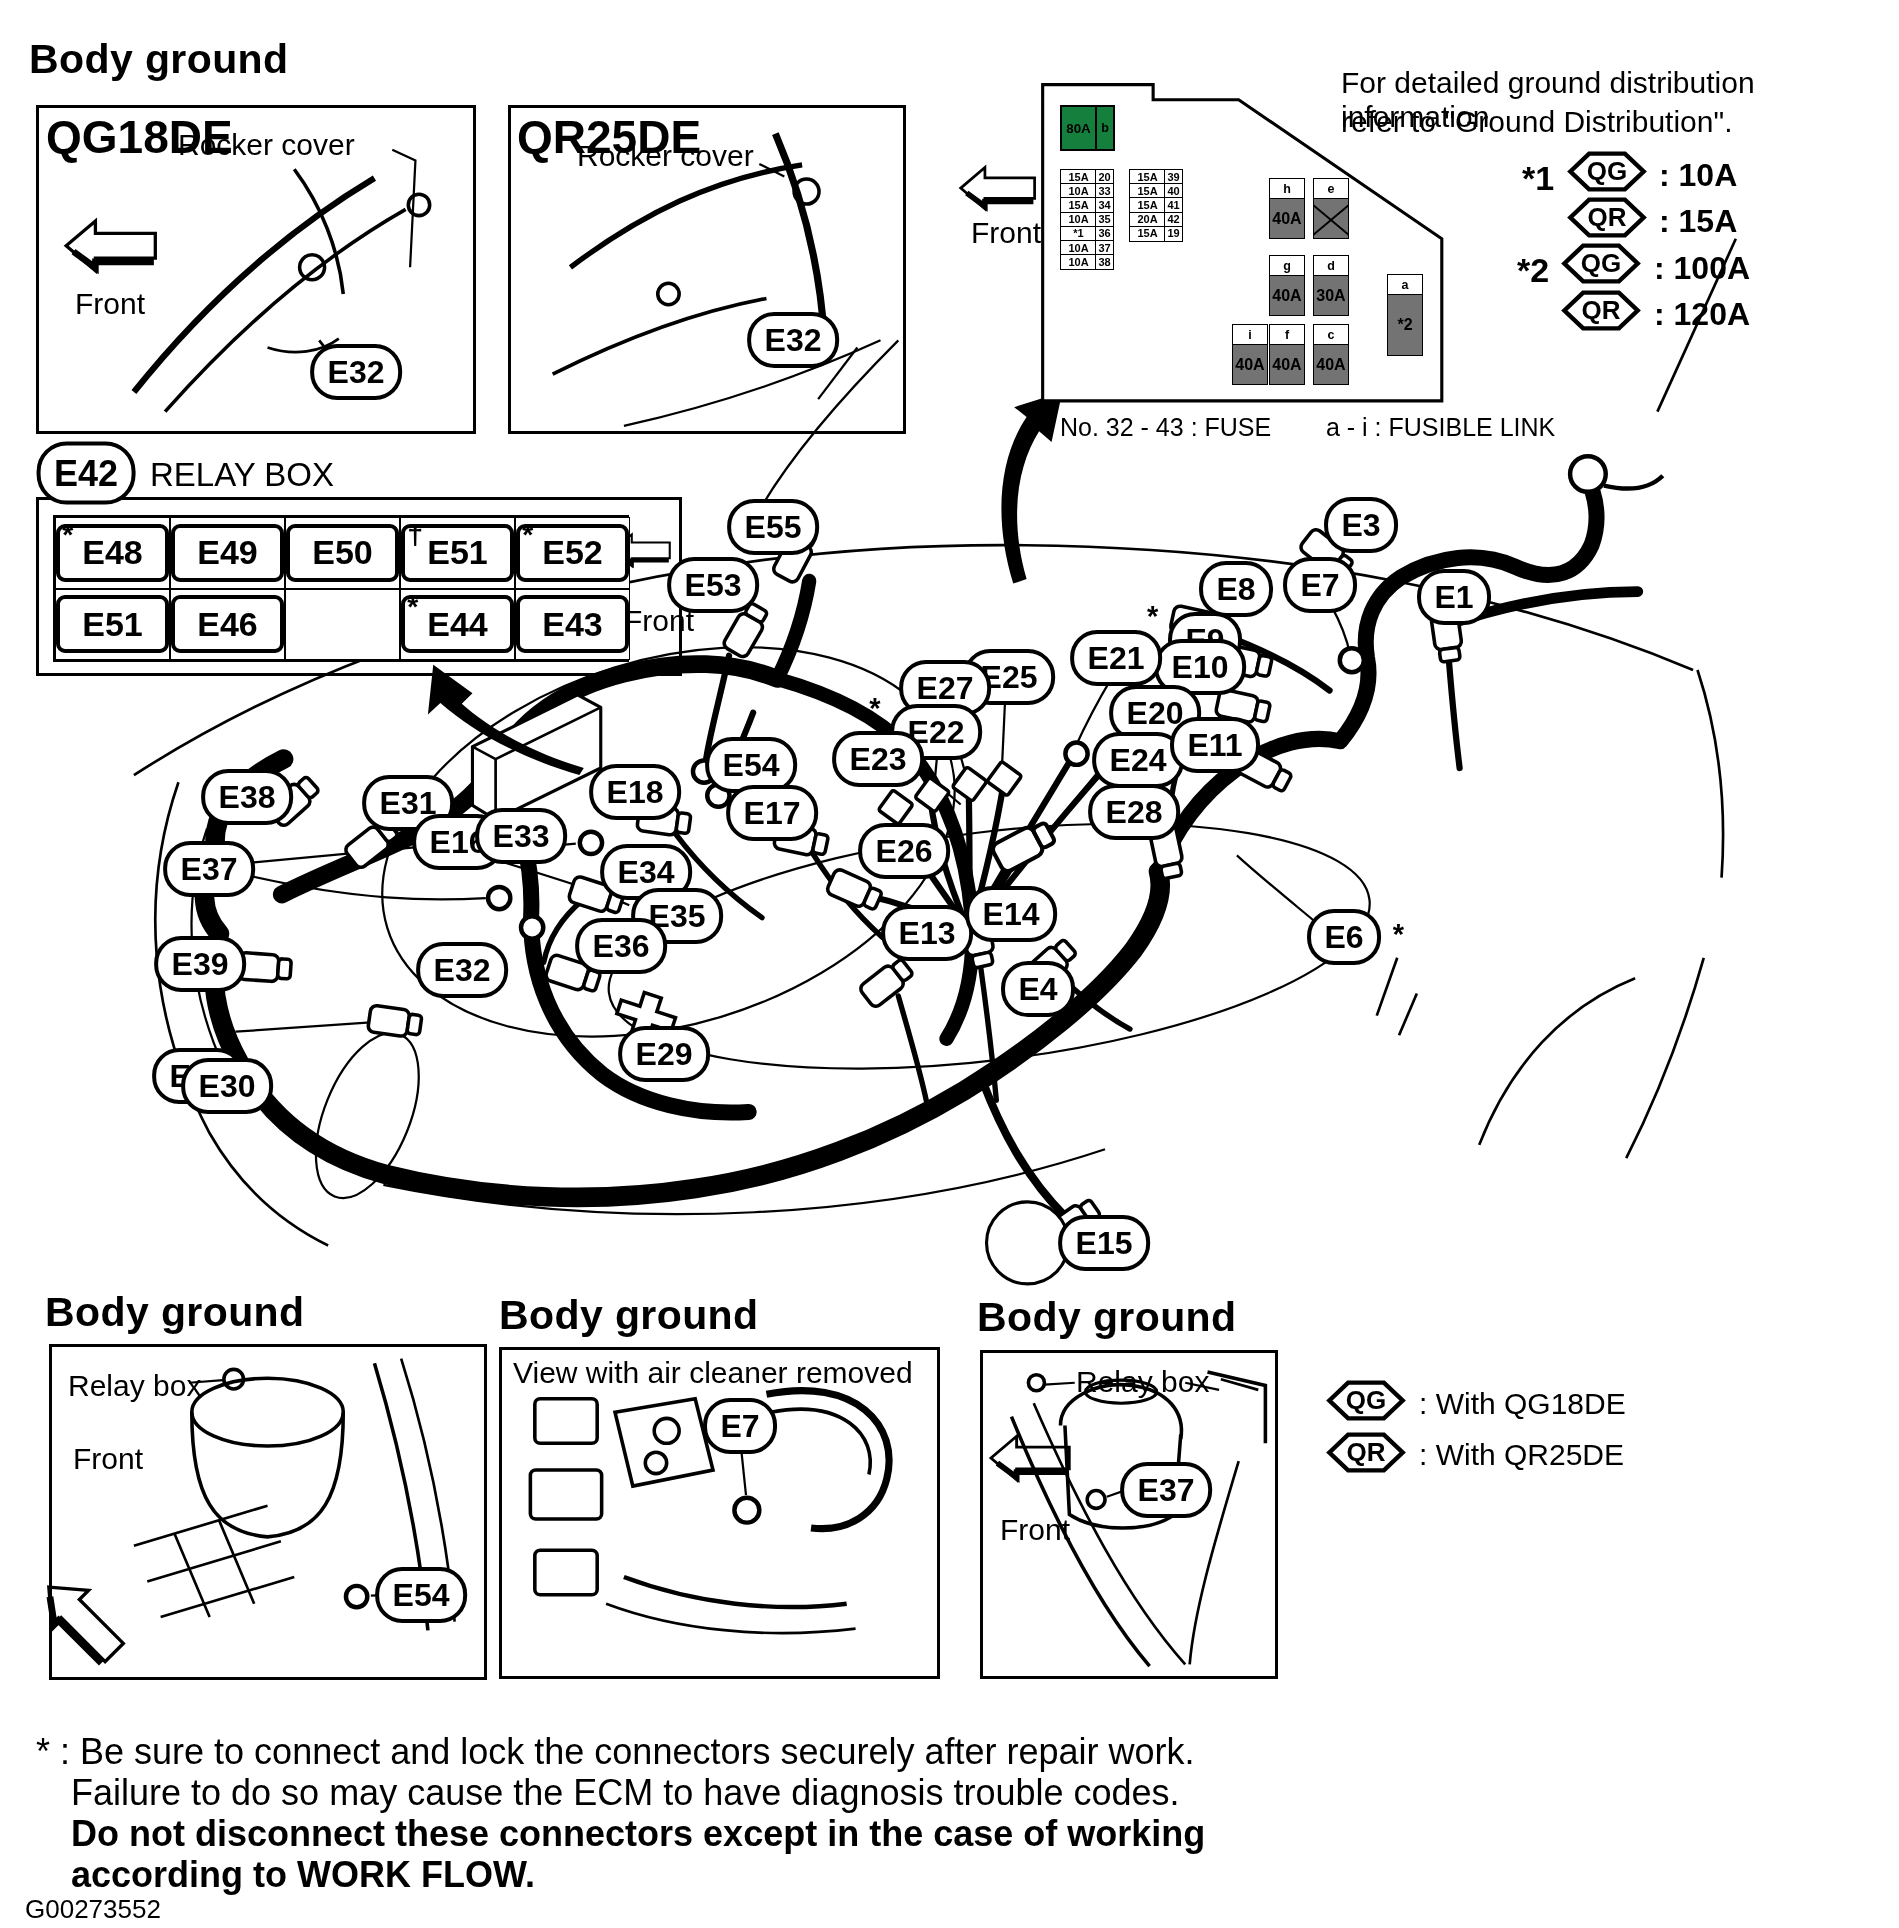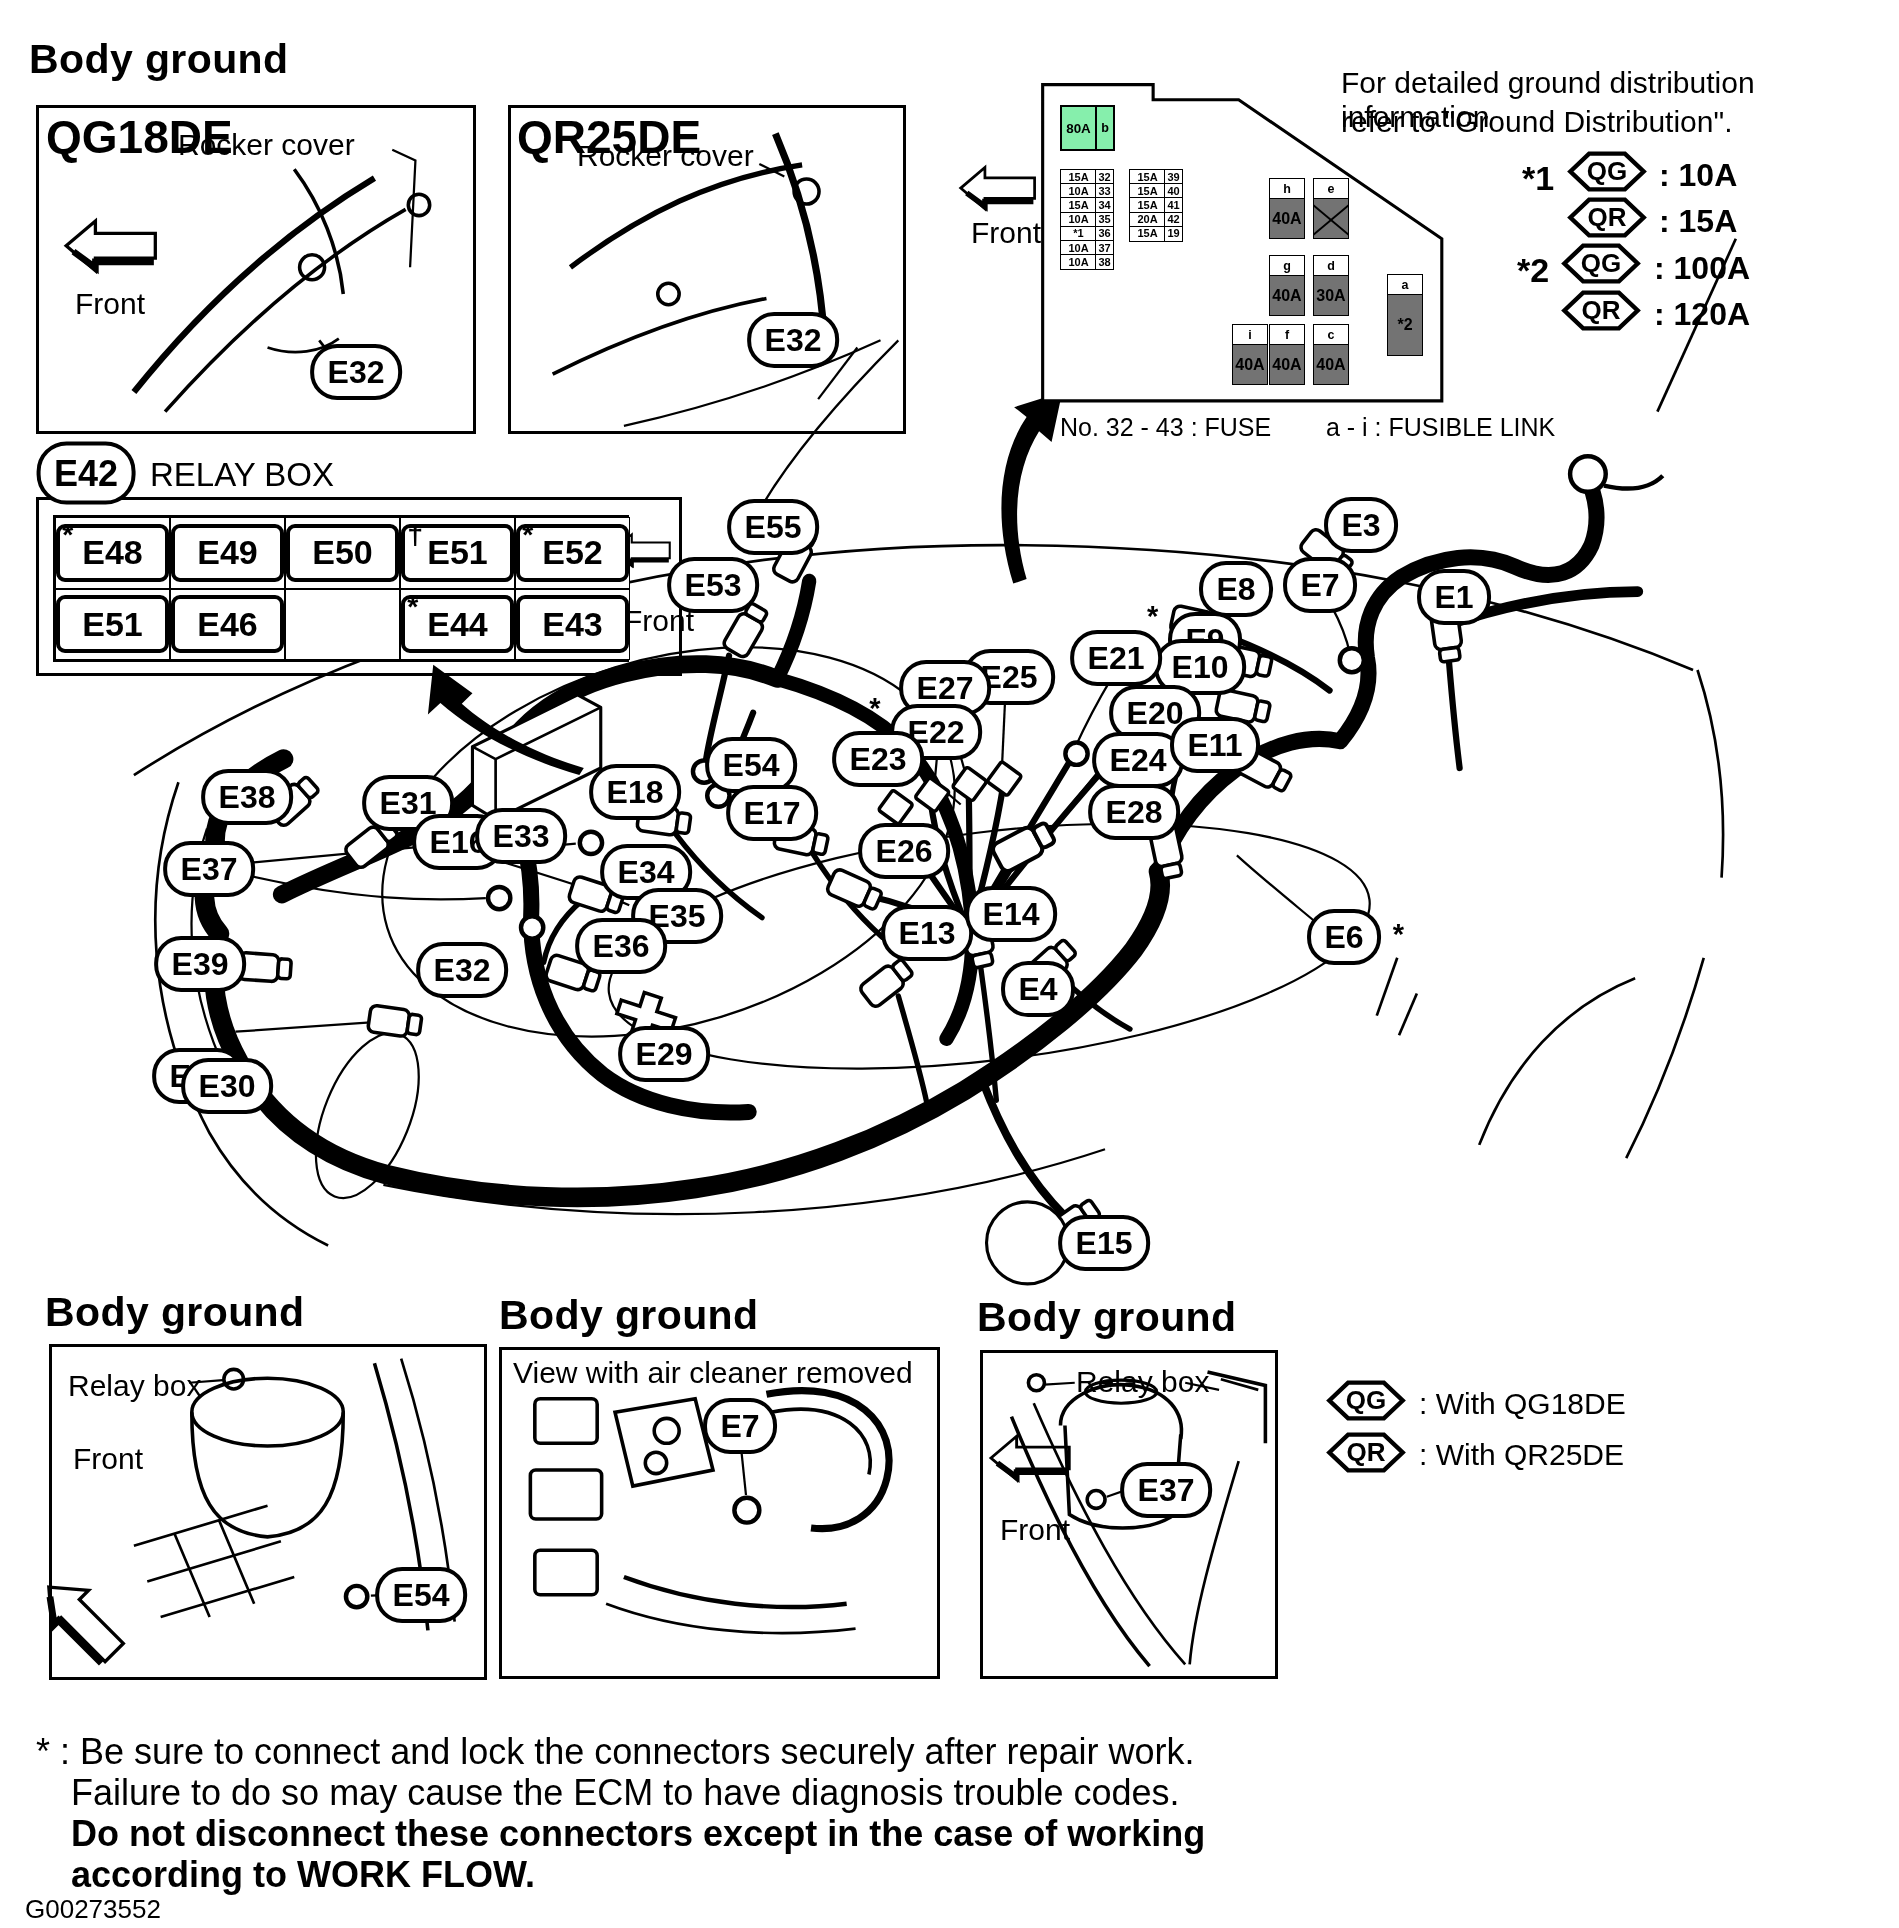--- a/index.html
+++ b/index.html
@@ -29,21 +29,21 @@
   .rcell .mk{position:absolute;left:6.2px;top:0;font-size:28.5px;font-weight:bold}
   
   .fuse-col{position:absolute;display:flex;flex-direction:column;z-index:3}
   .fuse-row{display:flex}
   .fuse-row+.fuse-row{margin-top:-1.8px}
   .fcell{box-sizing:border-box;border:1.8px solid #000;height:16px;display:flex;align-items:center;justify-content:center;
          font-size:11px;font-weight:bold;background:#fff;line-height:1}
   .fcell.amp{width:37px}
   .fcell.num{width:18.7px;margin-left:-1.8px}
   .batt{position:absolute;left:1060px;top:105px;display:flex;z-index:3}
-  .bcell{box-sizing:border-box;border:2.2px solid #000;background:#86efac;display:flex;align-items:center;justify-content:center;font-weight:bold}
+  .bcell{box-sizing:border-box;border:2.2px solid #000;background:#15803d;display:flex;align-items:center;justify-content:center;font-weight:bold}
   .bcell.amp{width:37px;height:46px;font-size:13.4px}
   .bcell.link{width:20.5px;height:46px;font-size:12.5px;margin-left:-2.2px}
   .fl{position:absolute;width:36px;z-index:3}
   .flab{box-sizing:border-box;border:1.8px solid #000;height:22px;display:flex;align-items:center;justify-content:center;
         font-size:12.5px;font-weight:bold;background:#fff}
   .fbody{box-sizing:border-box;border:1.8px solid #000;margin-top:-1.8px;height:41px;display:flex;align-items:center;justify-content:center;
          font-size:16px;font-weight:bold;background:#737373;position:relative;overflow:hidden}
   .fl.tall .fbody{height:62px}
   .fl.crossed .fbody::before,.fl.crossed .fbody::after{content:"";position:absolute;left:-9px;right:-9px;top:50%;border-top:2.7px solid #000}
   .fl.crossed .fbody::before{transform:rotate(40deg)}
@@ -369,21 +369,21 @@
   </div>
 
 <div class="abs t34" style="left:971px;top:216px">Front</div>
 <div class="batt">
   <div class="bcell amp">80A</div>
   <div class="bcell link">b</div>
 </div>
 <div class="fuse-col" style="left:1060px;top:169px">
   <div class="fuse-row">
       <div class="fcell amp">15A</div>
-      <div class="fcell num">32</div>
+      <div class="fcell num">20</div>
     </div>
     <div class="fuse-row">
       <div class="fcell amp">10A</div>
       <div class="fcell num">33</div>
     </div>
     <div class="fuse-row">
       <div class="fcell amp">15A</div>
       <div class="fcell num">34</div>
     </div>
     <div class="fuse-row">

